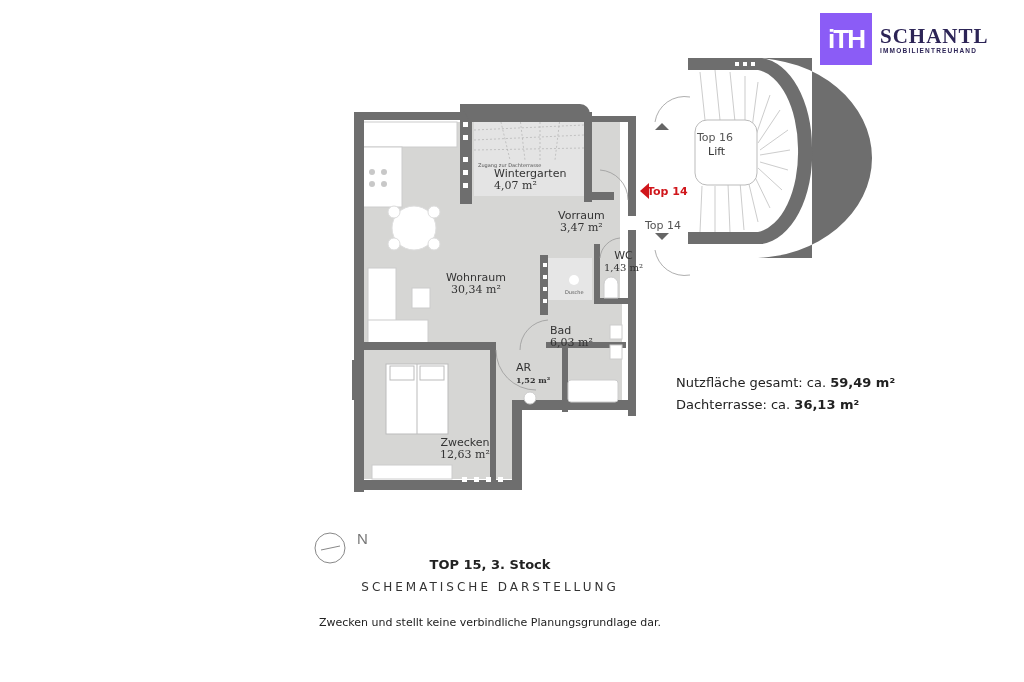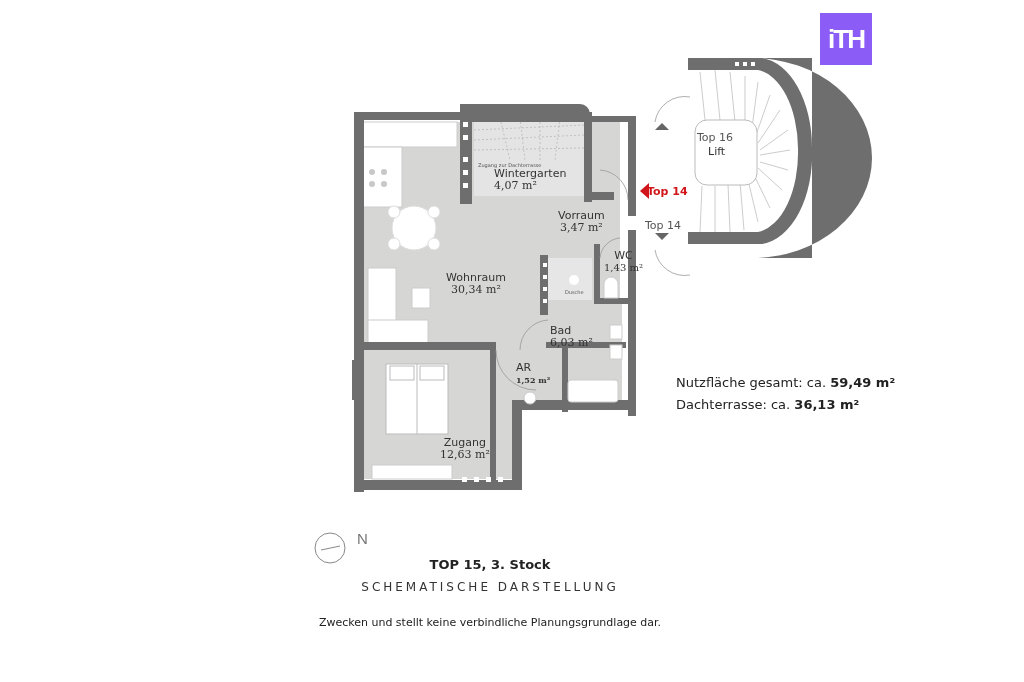--- a/index.html
+++ b/index.html
@@ -24,20 +24,24 @@
   .compass-n{left:357px;top:530px;font-size:15px;color:#777;font-family:"Liberation Sans",sans-serif;}
   .title{left:0;width:980px;top:557px;text-align:center;font-size:13px;font-weight:bold;color:#222;}
   .subtitle{left:0;width:980px;top:580px;text-align:center;font-size:12px;letter-spacing:3px;color:#333;}
   .disclaimer{left:150px;width:680px;top:615px;text-align:center;font-size:11px;color:#222;line-height:15px;}
 </style>
 </head>
 <body>
 
 <div class="abs logo">
   <div class="logo-box">iTH</div>
+  <div class="logo-text">
+    <div class="logo-name">SCHANTL</div>
+    <div class="logo-sub">IMMOBILIENTREUHAND</div>
+  </div>
 </div>
 
 <div class="abs plan">
   <svg width="1024" height="500" viewBox="0 0 1024 500">
 
     <g fill="#d6d6d4">
       <rect x="362" y="122" width="258" height="222"></rect>
       <rect x="362" y="344" width="150" height="135"></rect>
       <rect x="512" y="300" width="110" height="110"></rect>
     </g>
@@ -198,21 +202,21 @@
   </div>
   <div class="room-label" style="left:550px;top:325px;">
     <div style="text-align:left;">Bad</div>
     <div class="room-area">6,03 m²</div>
   </div>
   <div class="room-label" style="left:516px;top:362px;">
     <div style="text-align:left;">AR</div>
     <div class="room-area" style="font-size:8px;font-weight:bold;">1,52 m²</div>
   </div>
   <div class="room-label" style="left:440px;top:437px;">
-    <div>Zugang</div>
+    <div>Zwecken</div>
     <div class="room-area">12,63 m²</div>
   </div>
   <div class="small-label" style="left:565px;top:289px;">Dusche</div>
 
   
   <div class="top-label" style="left:708px;top:145px;color:#333;">Lift</div>
   <div class="top-label" style="left:651px;top:131px;margin-left:46px;">Top 16</div>
   <div class="top-15" style="left:647px;top:185px;">Top 14</div>
   <div class="top-label" style="left:645px;top:219px;">Top 14</div>
 </div>

